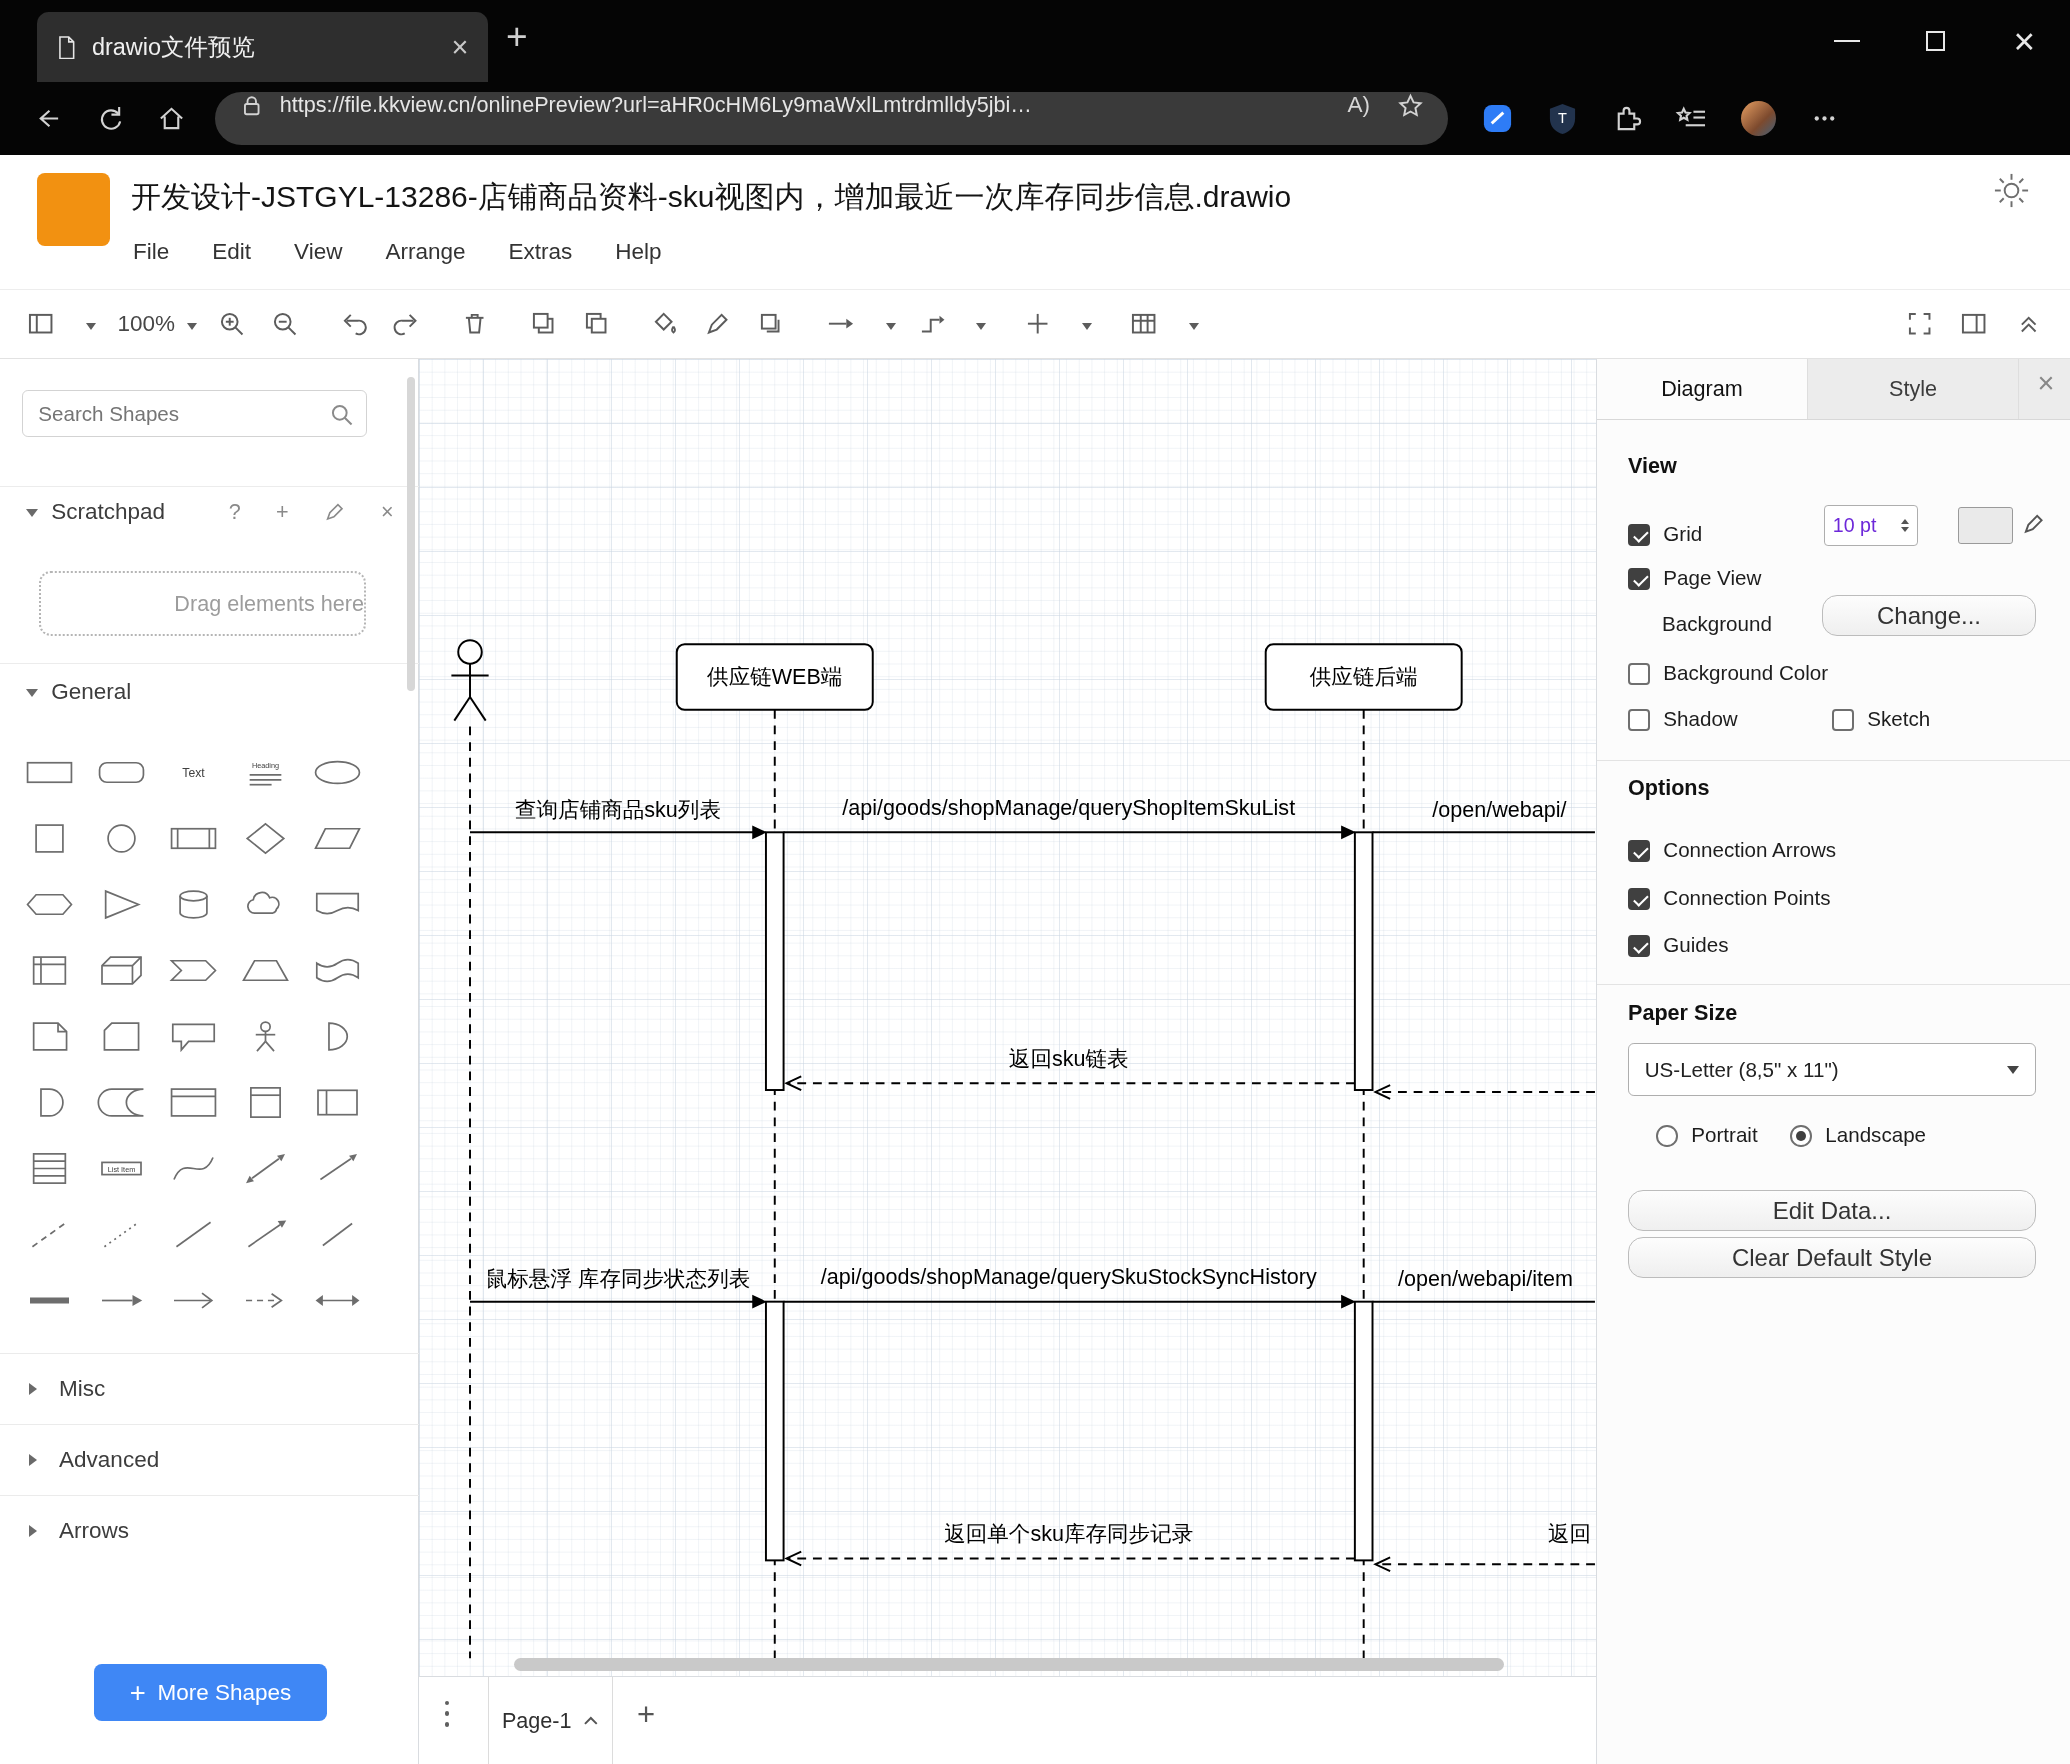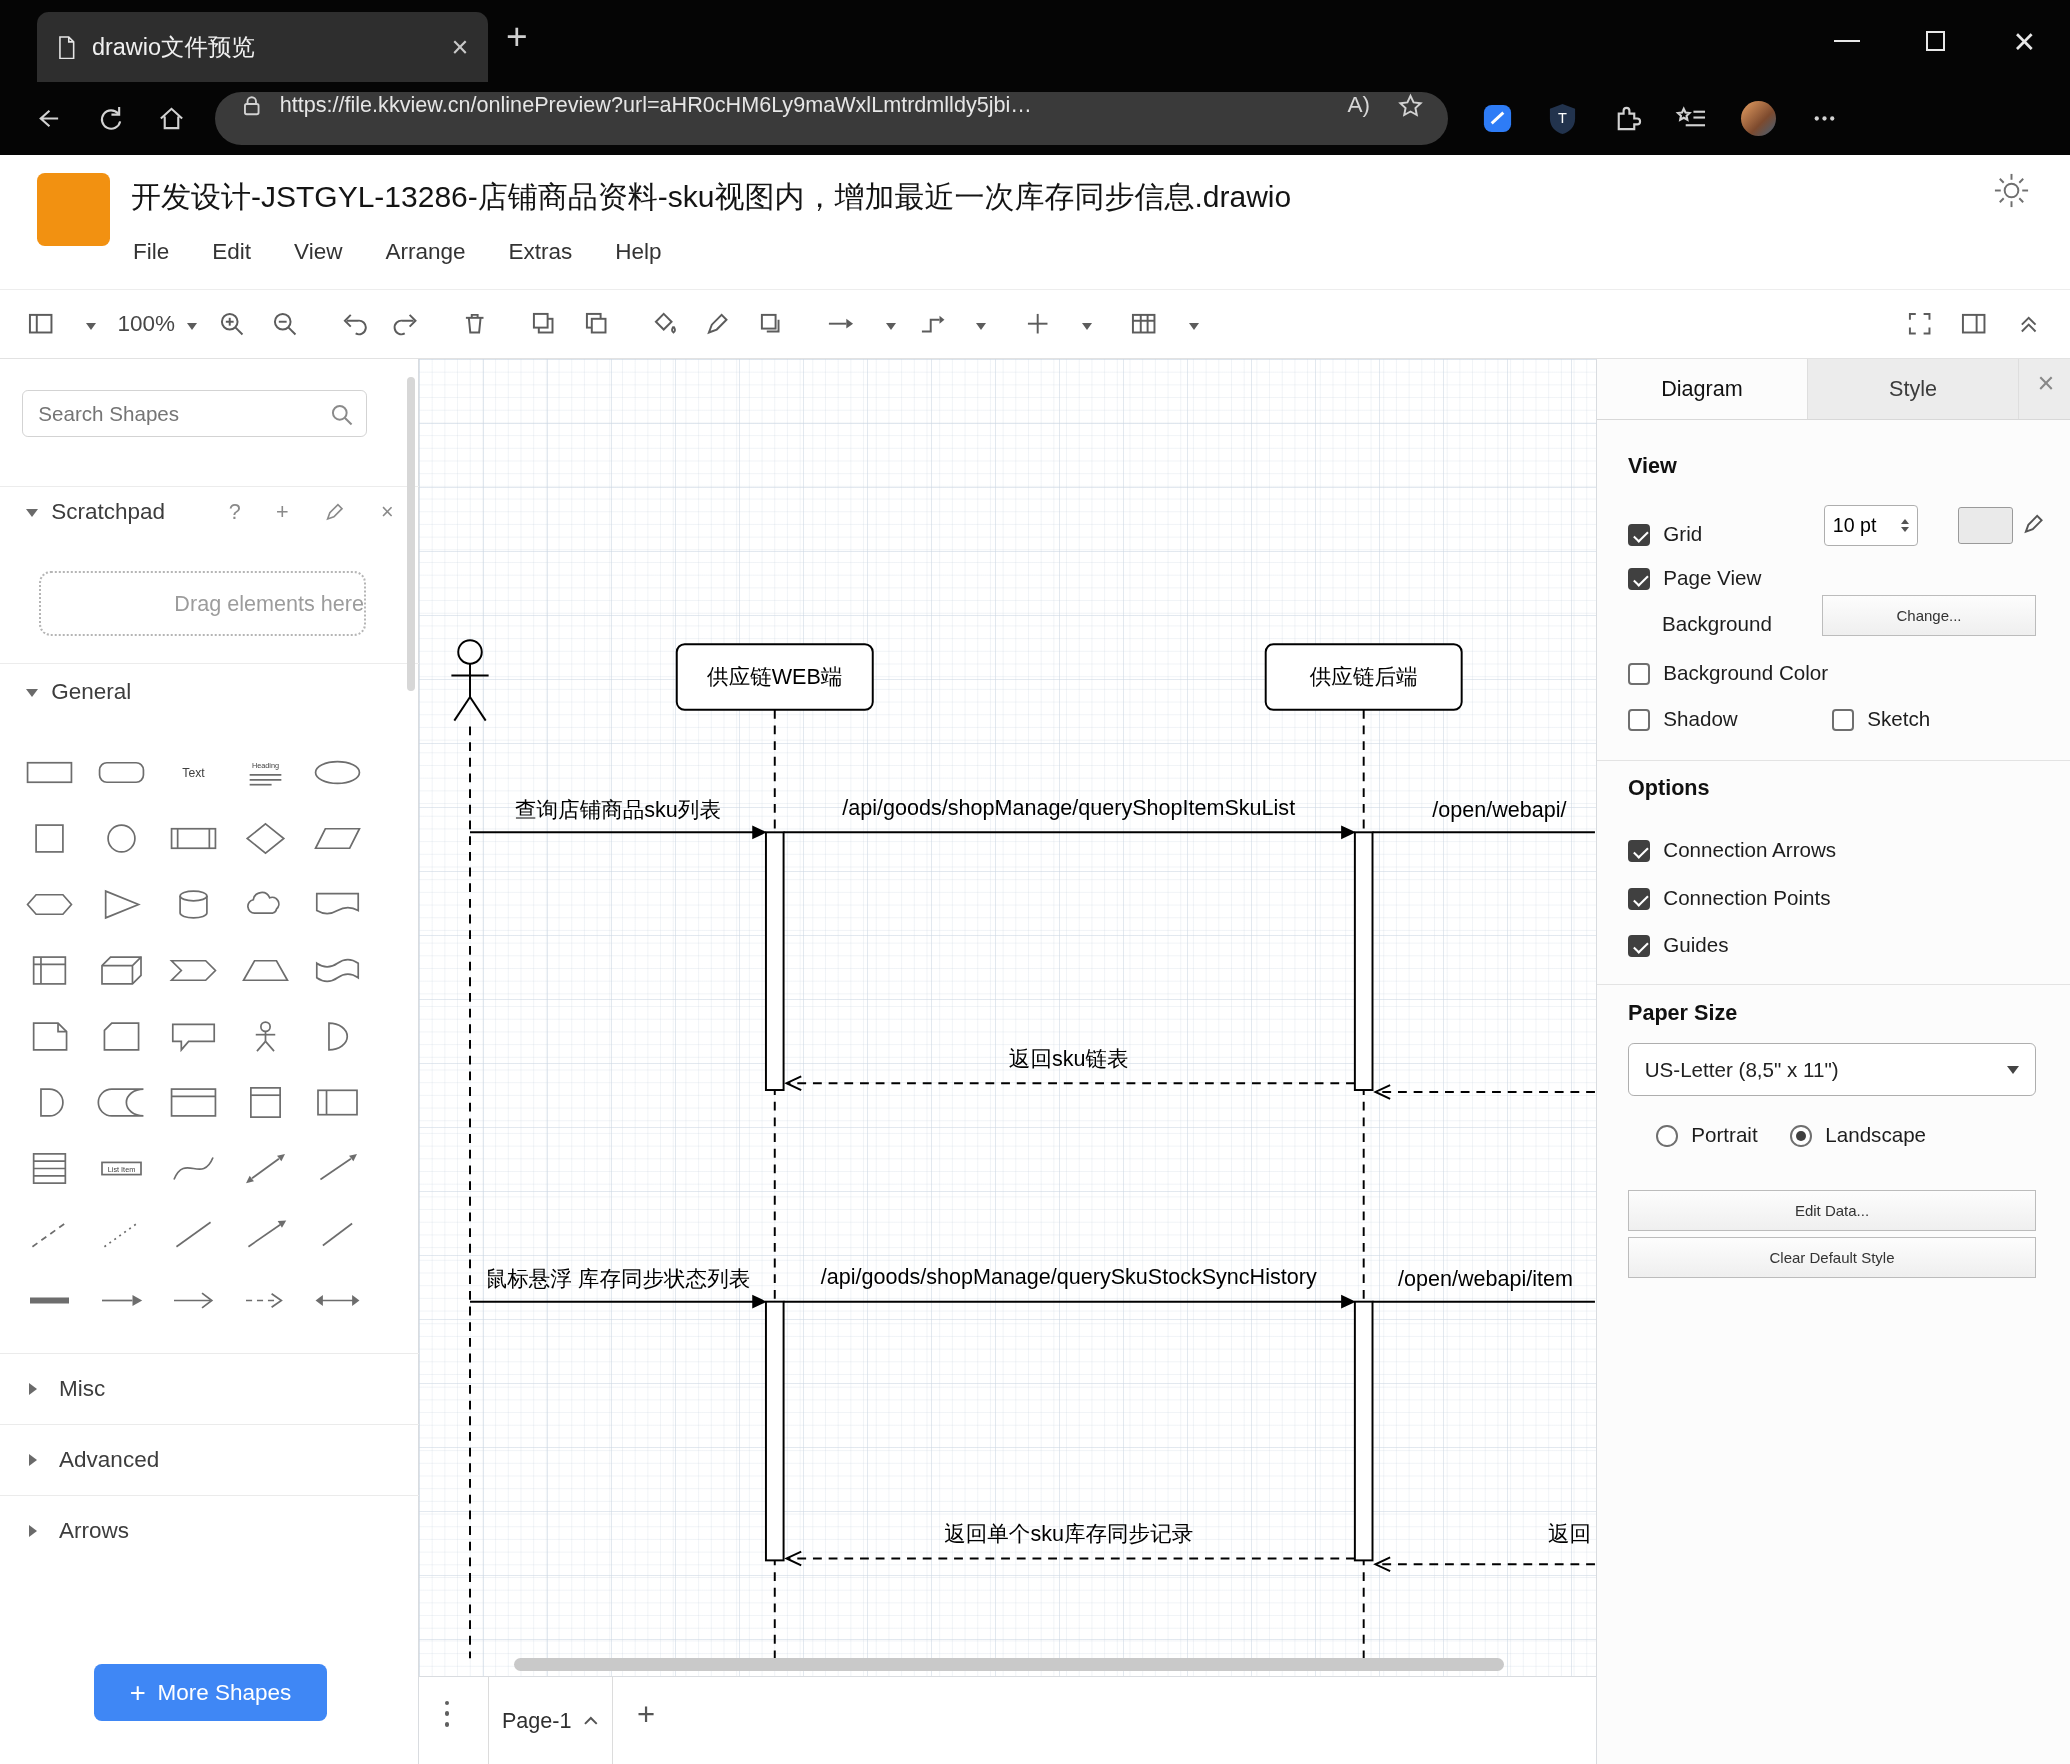--- a/index.html
+++ b/index.html
@@ -102,29 +102,29 @@
   .fptab{width:211px;display:flex;align-items:center;justify-content:center;font-size:21.6px;color:#3c3c3c;border-right:1px solid #dedede}
   .fptab.active{background:#fcfcfc;font-weight:400;color:#111}
   .fpx{position:absolute;right:15.7px;top:9.8px;font-size:29px;color:#888;line-height:1}
   .fph{position:absolute;left:31px;font-size:21.6px;font-weight:700;color:#111}
   .frow{position:absolute;left:31px;display:flex;align-items:flex-end;gap:13.7px;font-size:20.6px;color:#1d1d1d;height:41px}
   .cb{display:inline-block;width:21.6px;height:21.6px;border:2px solid #6f6f6f;border-radius:3.9px;background:#fff;position:relative;flex:none}
   .cb.on{background:#404040;border-color:#404040}
   .cb.on::after{content:"";position:absolute;left:6.9px;top:2px;width:5.9px;height:11.8px;border:solid #fff;border-width:0 2.9px 2.9px 0;transform:rotate(45deg)}
   .rd{display:inline-block;width:21.6px;height:21.6px;border:2px solid #6f6f6f;border-radius:50%;background:#fff;position:relative;flex:none}
   .rd.on::after{content:"";position:absolute;inset:3.9px;background:#404040;border-radius:50%}
-  .ginput{position:absolute;left:227px;width:94px;height:41px;border:1px solid #aeaeae;border-radius:3.9px;background:#fff;display:flex;align-items:center;justify-content:space-between;padding:0 7.8px;font-size:19.6px;color:#000000}
+  .ginput{position:absolute;left:227px;width:94px;height:41px;border:1px solid #aeaeae;border-radius:3.9px;background:#fff;display:flex;align-items:center;justify-content:space-between;padding:0 7.8px;font-size:19.6px;color:#6d28d9}
   .spin{display:flex;flex-direction:column;gap:3.9px}
   .spin i{width:0;height:0;border:4.9px solid transparent}
   .spin .up{border-bottom:5.9px solid #555}
   .spin .dn{border-top:5.9px solid #555}
   .swatch{position:absolute;left:361px;width:55px;height:37px;border:1px solid #9a9a9a;background:#eaeaea;border-radius:2.9px}
   .pencilic{position:absolute;left:425px}
   .pencilic svg{stroke:#555;stroke-width:2;fill:none}
-  .pbtn{position:absolute;background:linear-gradient(#fdfdfd,#efefef);border:1px solid #bcbcbc;border-radius:0;font-size:15px;color:#333;display:flex;align-items:center;justify-content:center}
+  .pbtn{position:absolute;background:linear-gradient(#fdfdfd,#efefef);border:1px solid #bcbcbc;border-radius:15px;font-size:24px;color:#333;display:flex;align-items:center;justify-content:center}
   .divl{position:absolute;left:0;width:100%;height:1px;background:#e3e3e3}
   .psel{position:absolute;left:31px;top:684px;width:408px;height:53px;background:#fff;border:1px solid #aeaeae;border-radius:5.9px;display:flex;align-items:center;justify-content:space-between;padding:0 15.7px;font-size:20.6px;color:#222}
   .selcar{width:0;height:0;border:6.9px solid transparent;border-top:8.8px solid #444;margin-top:7.8px}
 </style>
 </head>
 <body>
 
 <div id="root">
 
   <div class="tabstrip abs">

